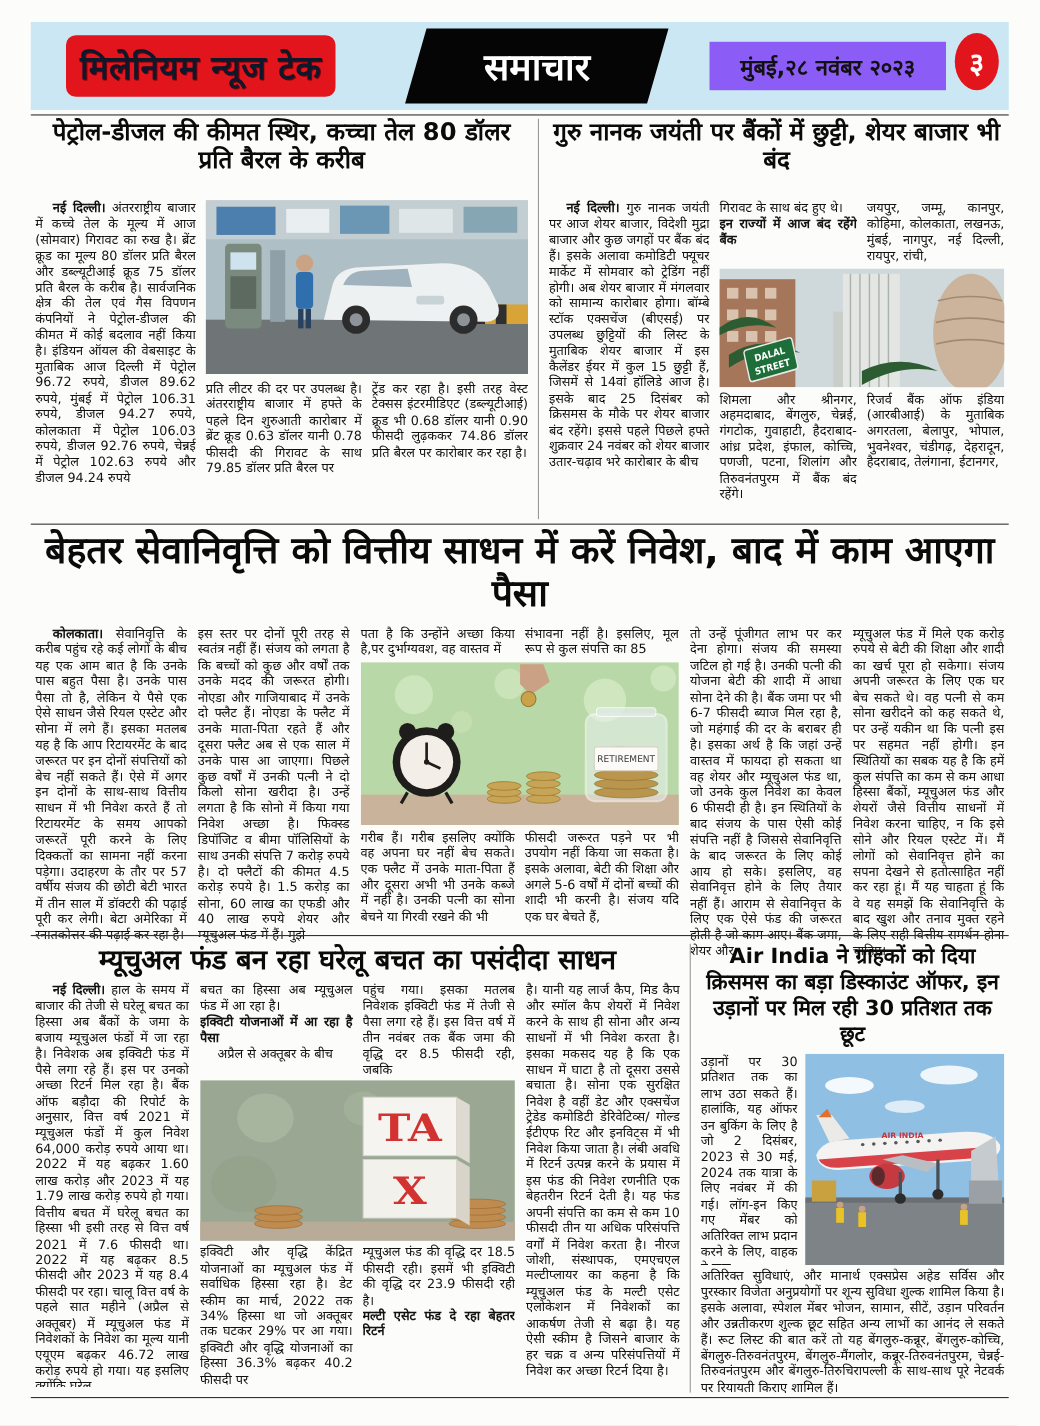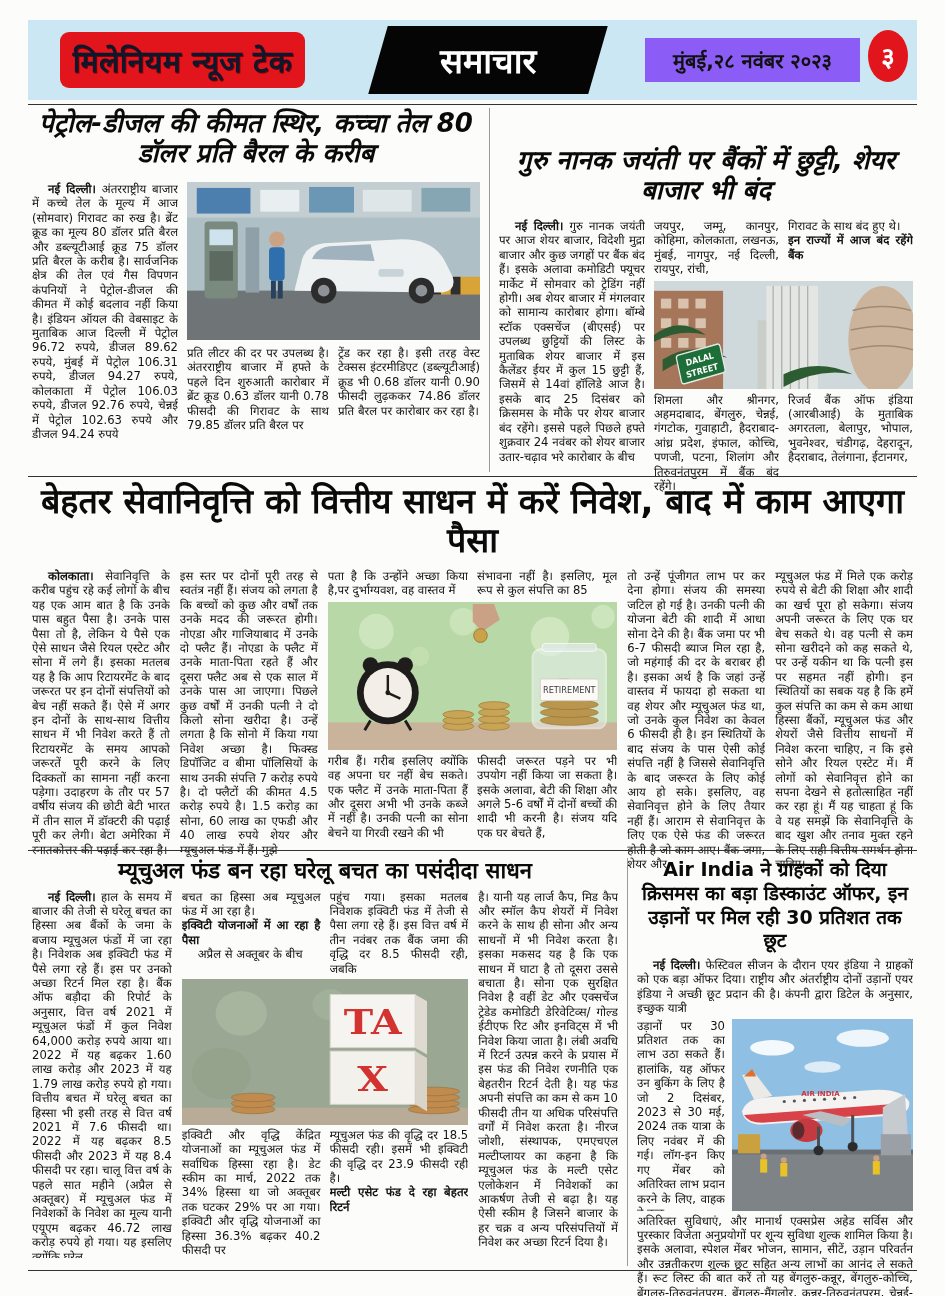--- a/index.html
+++ b/index.html
@@ -20,33 +20,33 @@
            border-radius:50%;display:flex;align-items:center;justify-content:center;
            color:#fff;font-weight:bold;font-size:26px;}
   .rule{position:absolute;left:28px;right:28px;border-top:1.6px solid #333;}
   
   .headline{font-weight:bold;text-align:center;color:#0a0a0a;line-height:1.16;}
   .body-txt{font-size:11.6px;line-height:14.4px;text-align:justify;overflow:hidden;}
   .body-txt p{margin:0;}
   .indent{text-indent:16px;}
   .subhead{font-weight:bold;}
   .vsep{width:1px;background:#9a9a9a;margin:0 9px;}
-  .cols{display:flex;justify-content:center;}
+  .cols{display:flex;}
   .photo{display:block;width:100%;}
   
   #top-section{position:absolute;top:108px;left:32px;width:881px;height:364px;display:flex;}
   #art-petrol{width:448px;}
-  #art-banks{flex:1;margin-top:37px;}
-  #art-petrol .headline,#art-banks .headline{font-size:26px;height:74px;font-style:italic;}
+  #art-banks{flex:1;}
+  #art-petrol .headline,#art-banks .headline{font-size:22px;height:74px;}
   #art3{position:absolute;top:482px;left:32px;width:881px;height:364px;}
   #art3 .headline{font-size:34px;margin-bottom:8px;}
   #bottom-section{position:absolute;top:858px;left:32px;width:881px;height:408px;display:flex;}
   #art-mf{width:586px;}
   #art-ai{flex:1;}
-  #art-mf .headline{font-size:22px;margin-bottom:6px;}
+  #art-mf .headline{font-size:25px;margin-bottom:6px;}
   #art-ai .headline{font-size:19px;line-height:1.25;margin-bottom:5px;}
   .mini-cols{display:flex;gap:9px;}
   .mini-cols>div{flex:1;}
 </style>
 </head>
 <body>
 
 <div class="page">
 
   <div class="hdr-strip"></div>
@@ -106,25 +106,25 @@
     <div class="vsep"></div>
 
     <div id="art-banks">
       <div class="headline">गुरु नानक जयंती पर बैंकों में छुट्टी, शेयर बाजार भी बंद</div>
       <div class="cols" style="gap:9px;height:288px;">
         <div class="body-txt" style="width:146px;height:288px;">
           <p class="indent"><b>नई दिल्ली।</b><span> गुरु नानक जयंती पर आज शेयर बाजार, विदेशी मुद्रा बाजार और कुछ जगहों पर बैंक बंद हैं। इसके अलावा कमोडिटी फ्यूचर मार्केट में सोमवार को ट्रेडिंग नहीं होगी। अब शेयर बाजार में मंगलवार को सामान्य कारोबार होगा। बॉम्बे स्टॉक एक्सचेंज (बीएसई) पर उपलब्ध छुट्टियों की लिस्ट के मुताबिक शेयर बाजार में इस कैलेंडर ईयर में कुल 15 छुट्टी हैं, जिसमें से 14वां हॉलिडे आज है। इसके बाद 25 दिसंबर को क्रिसमस के मौके पर शेयर बाजार बंद रहेंगे। इससे पहले पिछले हफ्ते शुक्रवार 24 नवंबर को शेयर बाजार उतार-चढ़ाव भरे कारोबार के बीच</span></p>
         </div>
         <div style="flex:1;display:flex;flex-direction:column;">
           <div class="mini-cols">
-            <div class="body-txt">जयपुर, जम्मू, कानपुर, कोहिमा, कोलकाता, लखनऊ, मुंबई, नागपुर, नई दिल्ली, रायपुर, रांची,</div>
             <div class="body-txt">
               <p><span>गिरावट के साथ बंद हुए थे।</span></p>
               <p class="subhead">इन राज्यों में आज बंद रहेंगे बैंक</p>
             </div>
+            <div class="body-txt">जयपुर, जम्मू, कानपुर, कोहिमा, कोलकाता, लखनऊ, मुंबई, नागपुर, नई दिल्ली, रायपुर, रांची,</div>
           </div>
           <svg class="photo" viewBox="0 0 300 110" style="height:108px;margin:4px 0;" preserveAspectRatio="none">
             <rect width="300" height="110" fill="#cfd9dc"></rect>
             <rect x="0" y="10" width="80" height="100" fill="#a5765a"></rect>
             <g fill="#d9c2ae">
               <rect x="8" y="18" width="12" height="10"></rect>
                 <rect x="28" y="18" width="12" height="10"></rect>
                 <rect x="48" y="18" width="12" height="10"></rect>
               <rect x="8" y="38" width="12" height="10"></rect>
                 <rect x="28" y="38" width="12" height="10"></rect>
@@ -289,23 +289,20 @@
           </div>
         </div>
         <div class="body-txt" style="flex:1;">है। यानी यह लार्ज कैप, मिड कैप और स्मॉल कैप शेयरों में निवेश करने के साथ ही सोना और अन्य साधनों में भी निवेश करता है। इसका मकसद यह है कि एक साधन में घाटा है तो दूसरा उससे बचाता है। सोना एक सुरक्षित निवेश है वहीं डेट और एक्सचेंज ट्रेडेड कमोडिटी डेरिवेटिव्स/ गोल्ड ईटीएफ रिट और इनविट्स में भी निवेश किया जाता है। लंबी अवधि में रिटर्न उत्पन्न करने के प्रयास में इस फंड की निवेश रणनीति एक बेहतरीन रिटर्न देती है। यह फंड अपनी संपत्ति का कम से कम 10 फीसदी तीन या अधिक परिसंपत्ति वर्गों में निवेश करता है। नीरज जोशी, संस्थापक, एमएचएल मल्टीप्लायर का कहना है कि म्यूचुअल फंड के मल्टी एसेट एलोकेशन में निवेशकों का आकर्षण तेजी से बढ़ा है। यह ऐसी स्कीम है जिसने बाजार के हर चक्र व अन्य परिसंपत्तियों में निवेश कर अच्छा रिटर्न दिया है।</div>
       </div>
     </div>
 
     <div class="vsep"></div>
 
     <div id="art-ai">
       <div class="headline">Air India ने ग्राहकों को दिया क्रिसमस का बड़ा डिस्काउंट ऑफर, इन उड़ानों पर मिल रही 30 प्रतिशत तक छूट</div>
-      <div class="body-txt">
-        <p class="indent"><b>नई दिल्ली।</b><span> फेस्टिवल सीजन के दौरान एयर इंडिया ने ग्राहकों को एक बड़ा ऑफर दिया। राष्ट्रीय और अंतर्राष्ट्रीय दोनों उड़ानों एयर इंडिया ने अच्छी छूट प्रदान की है। कंपनी द्वारा डिटेल के अनुसार, इच्छुक यात्री</span></p>
-      </div>
       <div style="display:flex;gap:7px;margin:3px 0;height:192px;">
         <div class="body-txt" style="width:88px;">उड़ानों पर 30 प्रतिशत तक का लाभ उठा सकते हैं। हालांकि, यह ऑफर उन बुकिंग के लिए है जो 2 दिसंबर, 2023 से 30 मई, 2024 तक यात्रा के लिए नवंबर में की गई। लॉग-इन किए गए मेंबर को अतिरिक्त लाभ प्रदान करने के लिए, वाहक ने कुछ</div>
         <svg class="photo" viewBox="0 0 180 200" style="flex:1;height:192px;" preserveAspectRatio="none">
           <rect width="180" height="200" fill="#8fc0e4"></rect>
           <ellipse cx="40" cy="30" rx="22" ry="8" fill="#ffffff" opacity="0.9"></ellipse>
           <ellipse cx="130" cy="20" rx="26" ry="9" fill="#ffffff" opacity="0.85"></ellipse>
           <ellipse cx="90" cy="50" rx="18" ry="6" fill="#ffffff" opacity="0.7"></ellipse>
           <rect x="0" y="140" width="180" height="60" fill="#7e8388"></rect>
           <rect x="0" y="136" width="180" height="5" fill="#6a6f74"></rect>
           <g>

